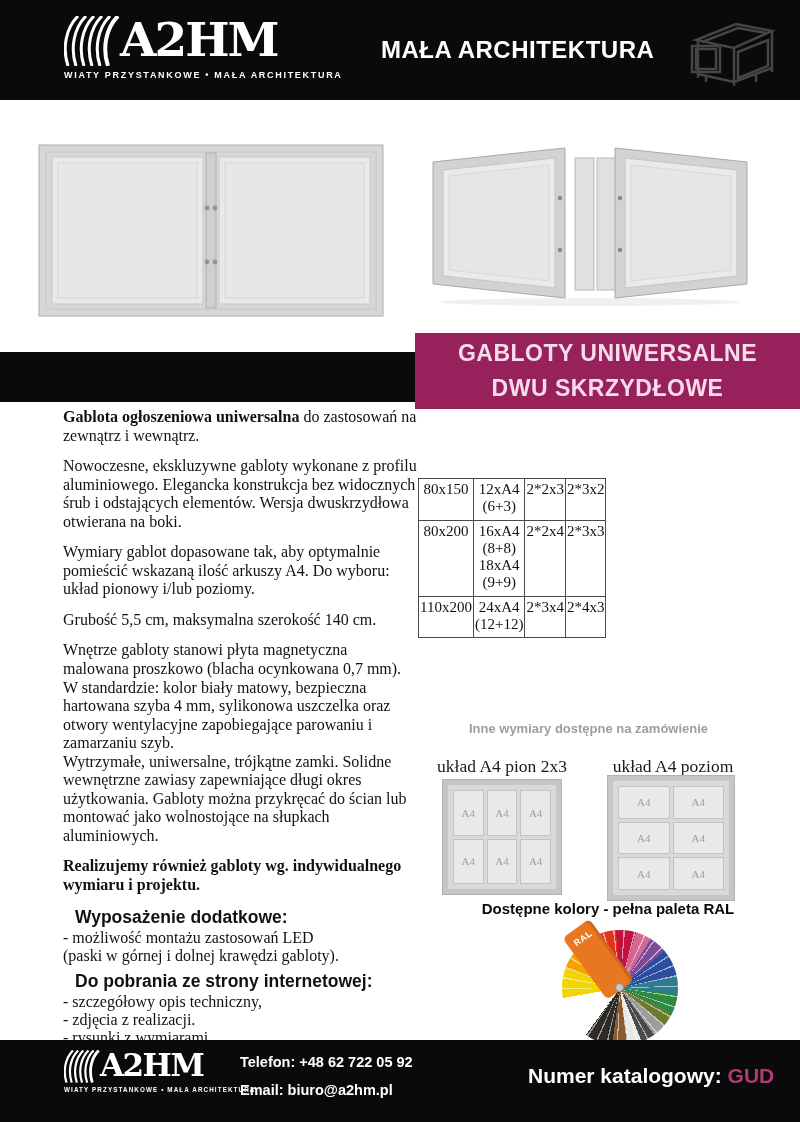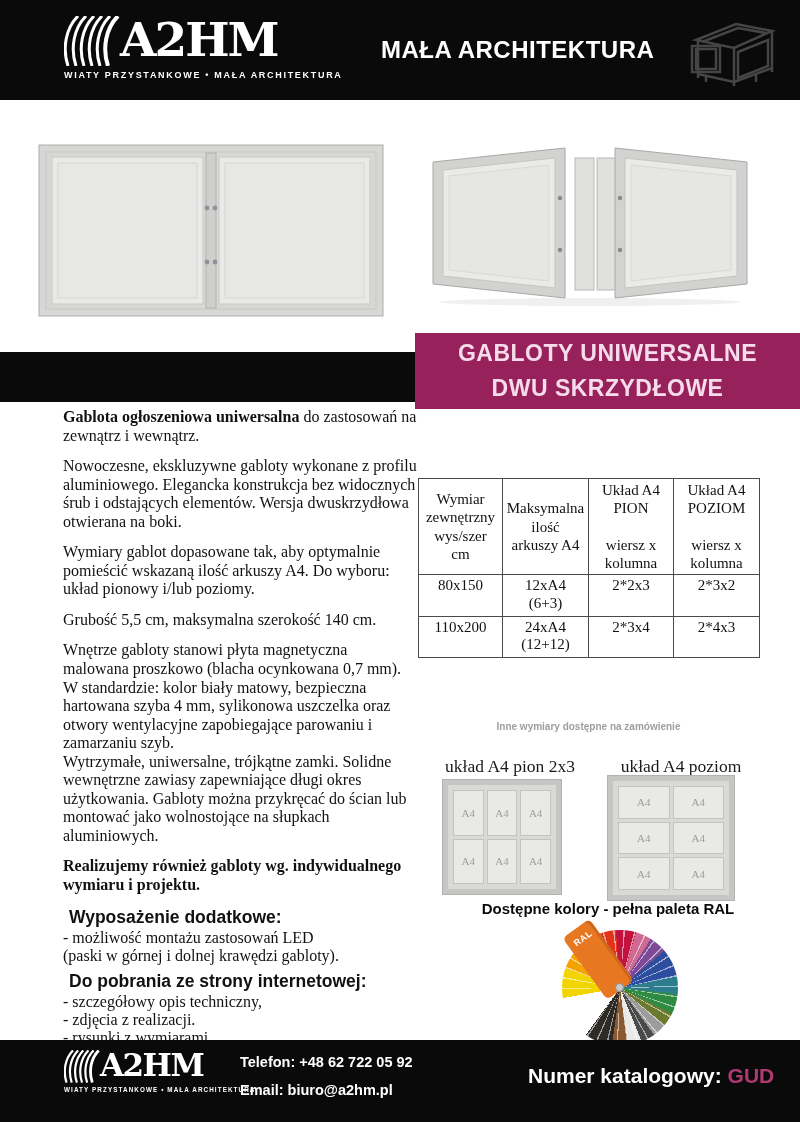--- a/index.html
+++ b/index.html
@@ -28,35 +28,35 @@
   .banner { position:absolute; left:415px; top:333px; width:385px; height:76px; background:#97215a;
             display:flex; flex-direction:column; justify-content:space-evenly; align-items:center; }
   .banner div { font-family:"Liberation Sans", sans-serif; font-weight:700; font-size:23px;
                 color:#f6dcea; letter-spacing:.5px; }
   
   .leftcol { position:absolute; left:63px; top:408px; width:354px; font-size:16px; line-height:1.16; }
   .leftcol p { margin-bottom:12px; }
   .lead { font-weight:700; }
   .pre { white-space:pre-line; }
   .bold-note { font-weight:700; }
-  .sans-h { font-family:"Liberation Sans", sans-serif; font-weight:700; font-size:17.5px; margin:6px 0 2px 6px; }
+  .sans-h { font-family:"Liberation Sans", sans-serif; font-weight:700; font-size:17.5px; margin:6px 0 2px 12px; }
   .tight-list div { line-height:1.12; }
   .website { margin-top:6px; font-family:"Liberation Sans", sans-serif; font-weight:700;
              font-size:19px; color:#a6246b; }
   
   .spec { position:absolute; left:418px; top:478px; border-collapse:collapse; table-layout:fixed; }
   .spec th, .spec td { border:1px solid #4a4a4a; text-align:center; white-space:pre-line;
                        font-weight:400; font-family:"Liberation Serif", serif; }
   .spec th { font-size:15px; line-height:1.22; height:96px; padding:2px 1px; vertical-align:middle; }
   .spec td { font-size:15px; line-height:1.15; vertical-align:top; padding:2px 1px 4px 1px; }
   .c0{width:84px;} .c1{width:86px;} .c2{width:85px;} .c3{width:86px;}
   .spec-note { position:absolute; left:418px; top:721px; width:341px; text-align:center;
-               font-family:"Liberation Sans", sans-serif; font-weight:700; font-size:10px; color:#9e9e9e; }
-  
-  .diag-caption { position:absolute; font-size:17.5px; color:#1a1a1a; text-align:center;margin-left:8px; }
+               font-family:"Liberation Sans", sans-serif; font-weight:700; font-size:13px; color:#9e9e9e; }
+  
+  .diag-caption { position:absolute; font-size:17.5px; color:#1a1a1a; text-align:center; }
   .cap-pion   { left:432px; top:756px; width:140px; }
   .cap-poziom { left:598px; top:756px; width:150px; }
   .frame { position:absolute; background:#d9d9d7; border:5px solid #c6c6c4; outline:1px solid #b2b2b0;
            display:grid; gap:3px; padding:5px; }
   .frame-pion   { left:443px; top:780px; width:118px; height:114px;
                   grid-template-columns:repeat(3,1fr); grid-template-rows:repeat(2,1fr); }
   .frame-poziom { left:608px; top:776px; width:126px; height:124px;
                   grid-template-columns:repeat(2,1fr); grid-template-rows:repeat(3,1fr); }
   .sheet { background:#e9e9e7; border:1px solid #c3c3c1; display:flex; align-items:center;
            justify-content:center; font-size:11px; color:#9d9d9b; }
@@ -197,45 +197,35 @@
     <div class="tight-list">
       <div>- szczegółowy opis techniczny,</div>
       <div>- zdjęcia z realizacji.</div>
       <div>- rysunki z wymiarami,</div>
     </div>
     <div class="website">www.a2hm.pl/GUD</div>
   </div>
 
   <table class="spec">
     <tbody>
-        <tr>
-      <th class="c0">Wymiar
-zewnętrzny
-wys/szer
-cm</th>
-      <th class="c1">Maksymalna
-ilość
-arkuszy A4</th>
-      <th class="c2">Układ A4
-PION
-
-wiersz x
-kolumna</th>
-      <th class="c3">Układ A4
-POZIOM
-
-wiersz x
-kolumna</th>
-    </tr>
     <tr>
       <td>80x150</td>
       <td>12xA4
 (6+3)</td>
       <td>2*2x3</td>
       <td>2*3x2</td>
+    </tr>
+    <tr>
+      <td>80x200</td>
+      <td>16xA4
+(8+8)
+18xA4
+(9+9)</td>
+      <td>2*2x4</td>
+      <td>2*3x3</td>
     </tr>
     <tr>
       <td>110x200</td>
       <td>24xA4
 (12+12)</td>
       <td>2*3x4</td>
       <td>2*4x3</td>
     </tr>
   </tbody>
     </table>

